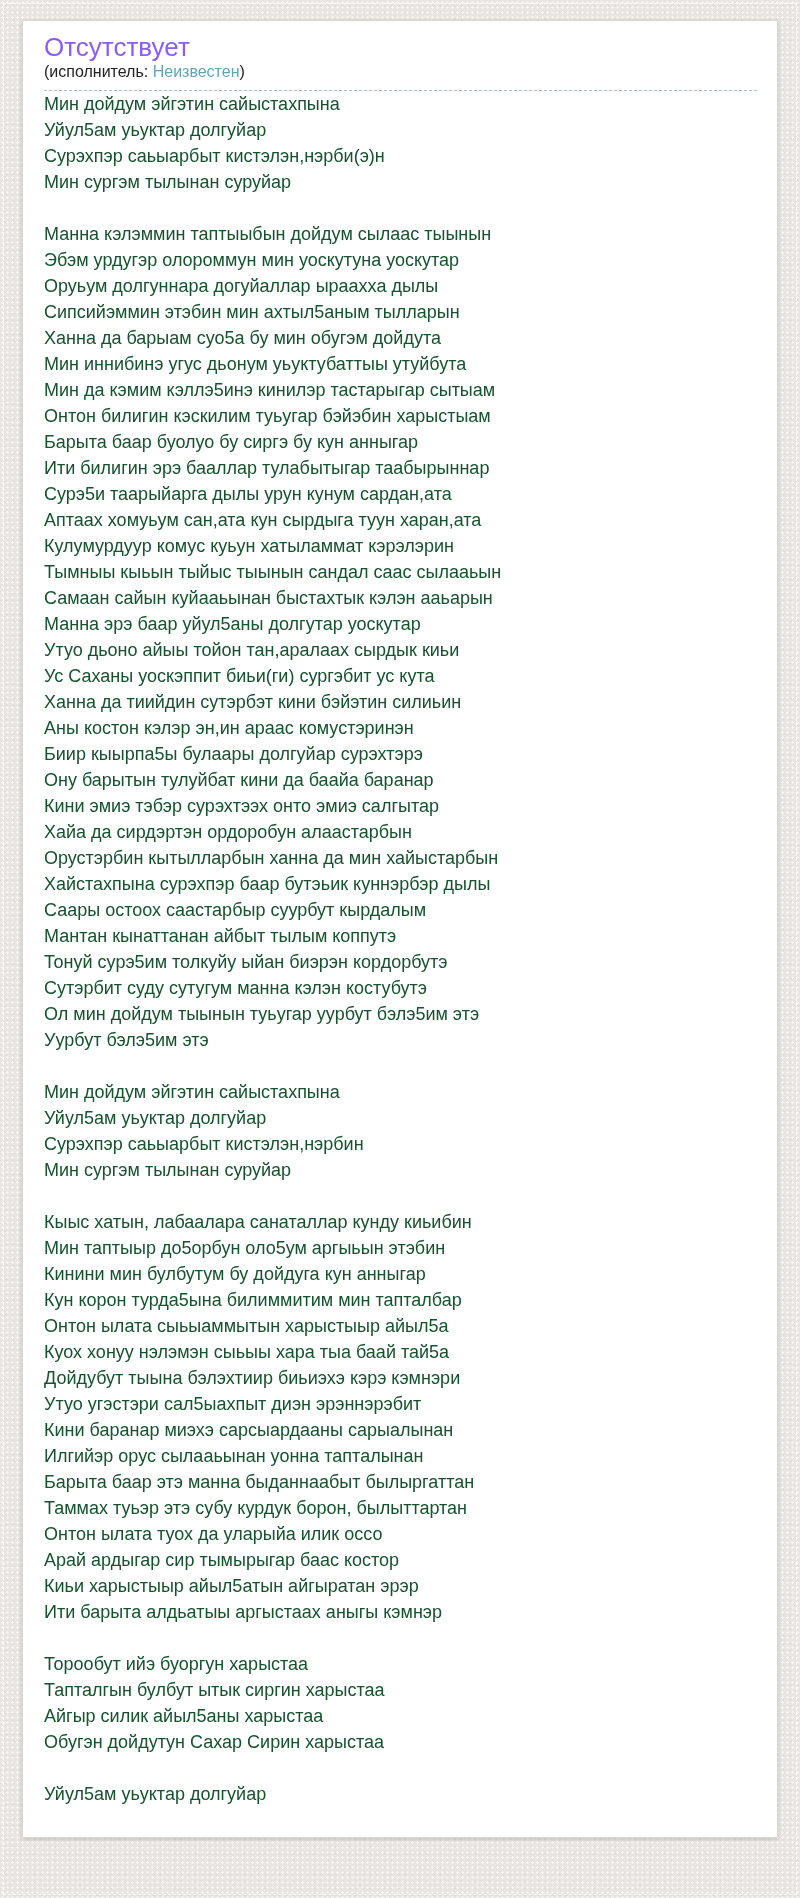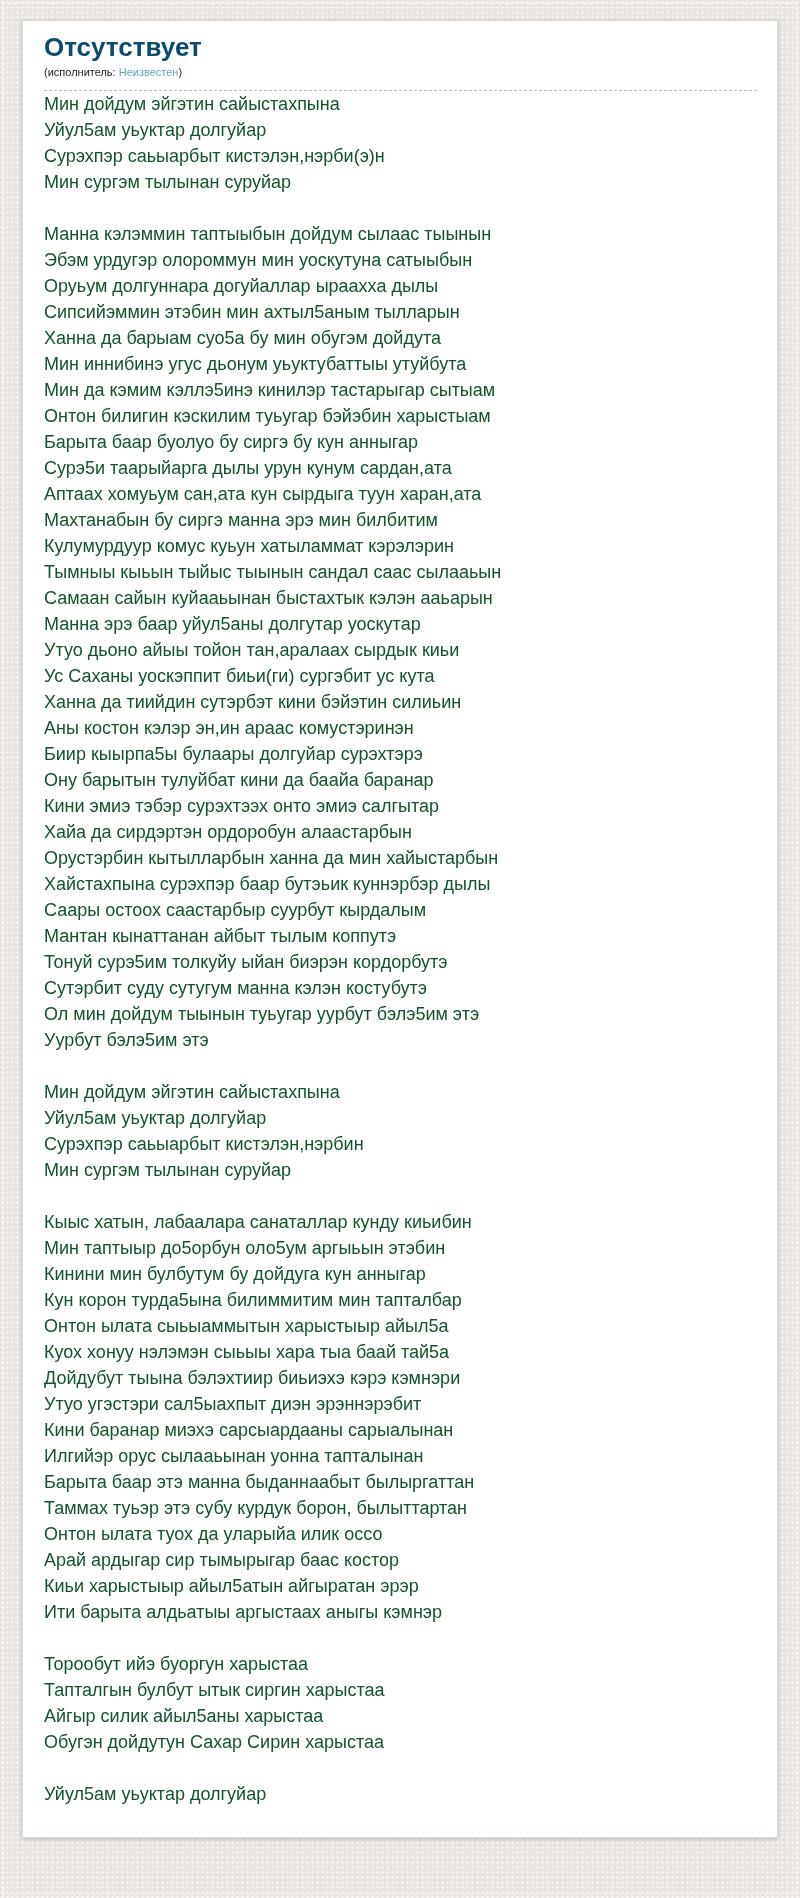--- a/index.html
+++ b/index.html
@@ -31,27 +31,27 @@
     box-sizing: border-box;
     background: #ffffff;
     border: 1px solid #dcd8d3;
     box-shadow: 0 1px 4px rgba(0,0,0,0.18);
     padding: 12px 20px 30px 21px;
   }
   .song-title {
     margin: 0;
     font-size: 26px;
     line-height: 28px;
-    font-weight: 700;
-    color: #0c4a6e;
+    font-weight: 400;
+    color: #8b5cf6;
   }
   .artist-line {
     margin-top: 2px;
     padding-bottom: 9px;
-    font-size: 11px;
+    font-size: 16px;
     line-height: 18px;
     color: #222222;
     border-bottom: 1px dashed #a7bfd0;
   }
   .artist-link {
     color: #5ea8b6;
     text-decoration: none;
     cursor: pointer;
   }
   .lyrics {
@@ -79,31 +79,31 @@
   <div class="artist-line"><span>(исполнитель: </span><a class="artist-link" href="#">Неизвестен</a><span>)</span></div>
   <div class="lyrics">
       <div class="stanza">
         <div class="line">Мин дойдум эйгэтин сайыстахпына</div>
         <div class="line">Уйул5ам уьуктар долгуйар</div>
         <div class="line">Сурэхпэр саьыарбыт кистэлэн,нэрби(э)н</div>
         <div class="line">Мин сургэм тылынан суруйар</div>
       </div>
       <div class="stanza">
         <div class="line">Манна кэлэммин таптыыбын дойдум сылаас тыынын</div>
-        <div class="line">Эбэм урдугэр олороммун мин уоскутуна сатыыбын</div>
+        <div class="line">Эбэм урдугэр олороммун мин уоскутуна уоскутар</div>
         <div class="line">Оруьум долгуннара догуйаллар ыраахха дылы</div>
         <div class="line">Сипсийэммин этэбин мин ахтыл5аным тылларын</div>
         <div class="line">Ханна да барыам суо5а бу мин обугэм дойдута</div>
         <div class="line">Мин иннибинэ угус дьонум уьуктубаттыы утуйбута</div>
         <div class="line">Мин да кэмим кэллэ5инэ кинилэр тастарыгар сытыам</div>
         <div class="line">Онтон билигин кэскилим туьугар бэйэбин харыстыам</div>
         <div class="line">Барыта баар буолуо бу сиргэ бу кун анныгар</div>
+        <div class="line">Ити билигин эрэ бааллар тулабытыгар таабырыннар</div>
         <div class="line">Сурэ5и таарыйарга дылы урун кунум сардан,ата</div>
         <div class="line">Аптаах хомуьум сан,ата кун сырдыга туун харан,ата</div>
-        <div class="line">Махтанабын бу сиргэ манна эрэ мин билбитим</div>
         <div class="line">Кулумурдуур комус куьун хатыламмат кэрэлэрин</div>
         <div class="line">Тымныы кыьын тыйыс тыынын сандал саас сылааьын</div>
         <div class="line">Самаан сайын куйааьынан быстахтык кэлэн ааьарын</div>
         <div class="line">Манна эрэ баар уйул5аны долгутар уоскутар</div>
         <div class="line">Утуо дьоно айыы тойон тан,аралаах сырдык киьи</div>
         <div class="line">Ус Саханы уоскэппит биьи(ги) сургэбит ус кута</div>
         <div class="line">Ханна да тиийдин сутэрбэт кини бэйэтин силиьин</div>
         <div class="line">Аны костон кэлэр эн,ин араас комустэринэн</div>
         <div class="line">Биир кыырпа5ы булаары долгуйар сурэхтэрэ</div>
         <div class="line">Ону барытын тулуйбат кини да баайа баранар</div>

